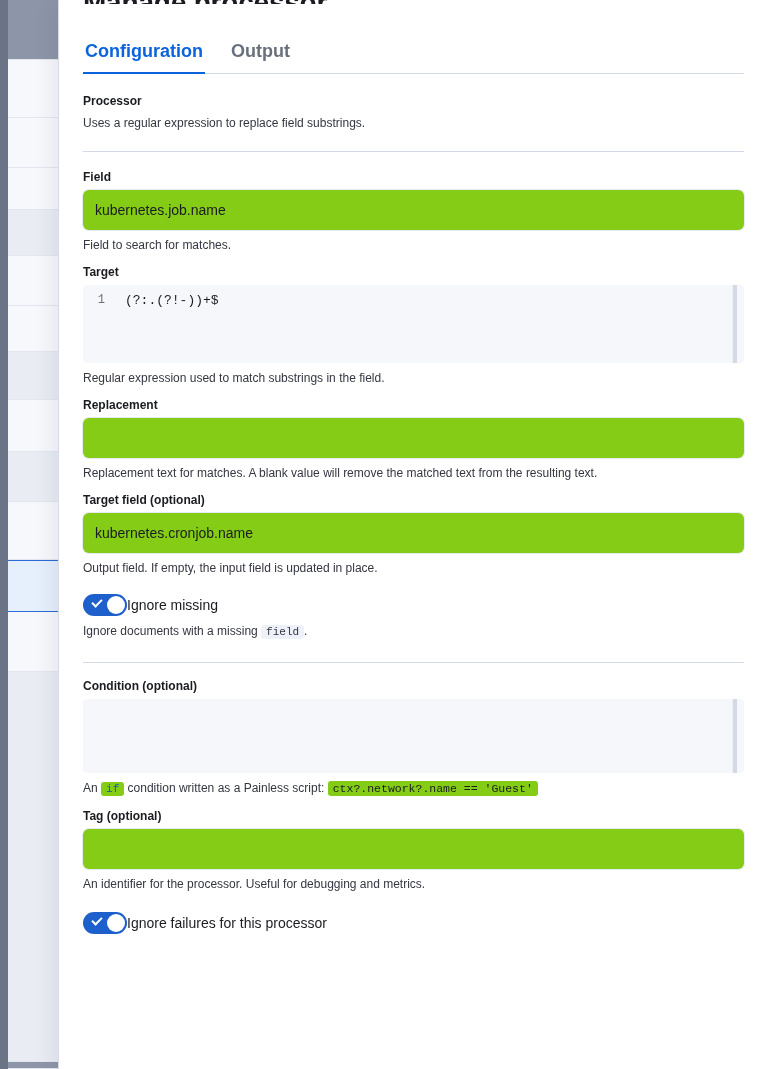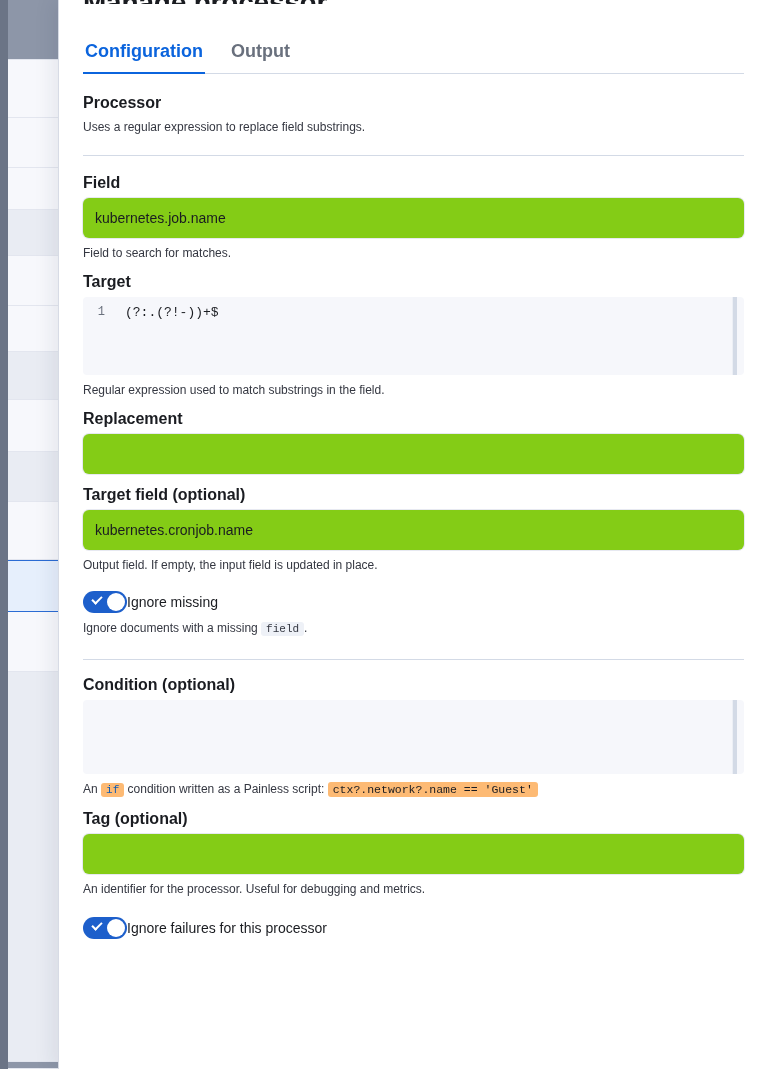--- a/index.html
+++ b/index.html
@@ -101,21 +101,21 @@
     content: "";
     position: absolute;
     left: 0; right: 0; bottom: -1px;
     height: 2px;
     background: #0b64dd;
   }
 
   
   .field-block { padding-top: 20px; }
   .field-label {
-    font-size: 16px;
+    font-size: 12px;
     font-weight: bold;
     color: #1a1c21;
     margin-bottom: 6px;
   }
   .help-text {
     font-size: 12px;
     color: #343741;
     margin-top: 7px;
     line-height: 16px;
   }
@@ -254,21 +254,21 @@
     transform: rotate(-45deg);
   }
   .switch-label {
     font-size: 14px;
     color: #1a1c21;
   }
 
   code.inline {
     font-family: "Liberation Mono", monospace;
     font-size: 11px;
-    background: #fdba74;
+    background: #84cc16;
     color: #0d5bb5;
     padding: 1px 5px;
     border-radius: 3px;
   }
   code.inline.plain {
     color: #343741;
     background: #eef1f7;
   }
   code.inline.script {
     color: #1a1c21;
@@ -333,20 +333,21 @@
             </div>
         </div>
         <div class="help-text">Regular expression used to match substrings in the field.</div>
       </div>
 
       <div class="field-block" style="padding-top:12px;">
         <div class="field-label">Replacement</div>
         <div class="text-input empty">
           <span placeholder=""></span>
         </div>
+        <div class="help-text">Replacement text for matches. A blank value will remove the matched text from the resulting text.</div>
       </div>
 
       <div class="field-block" style="padding-top:12px;">
         <div class="field-label">Target field (optional)</div>
         <div class="text-input">
           <span>kubernetes.cronjob.name</span>
         </div>
         <div class="help-text">Output field. If empty, the input field is updated in place.</div>
       </div>
 

